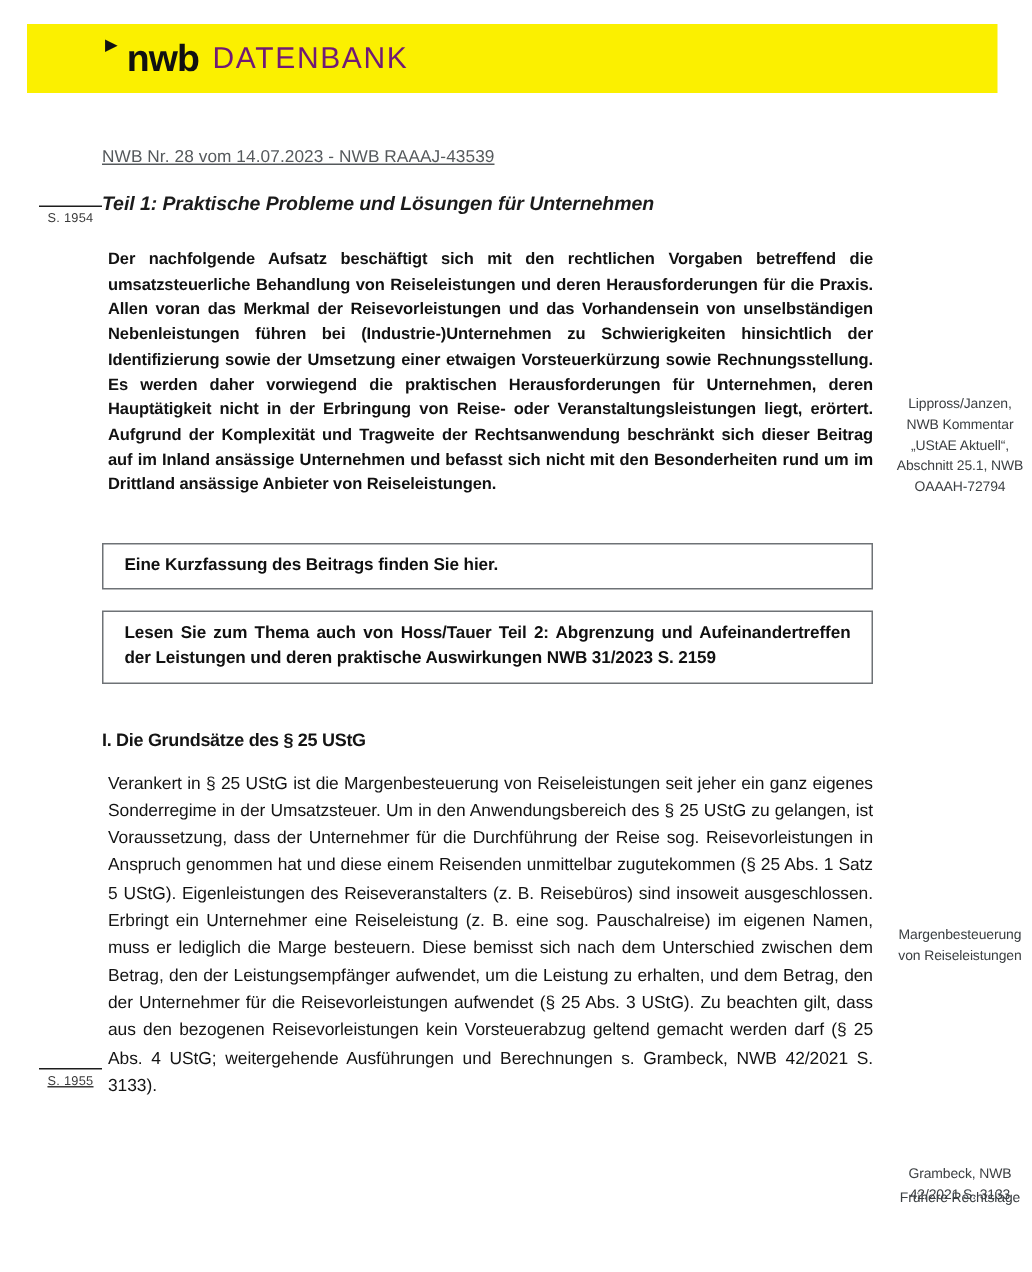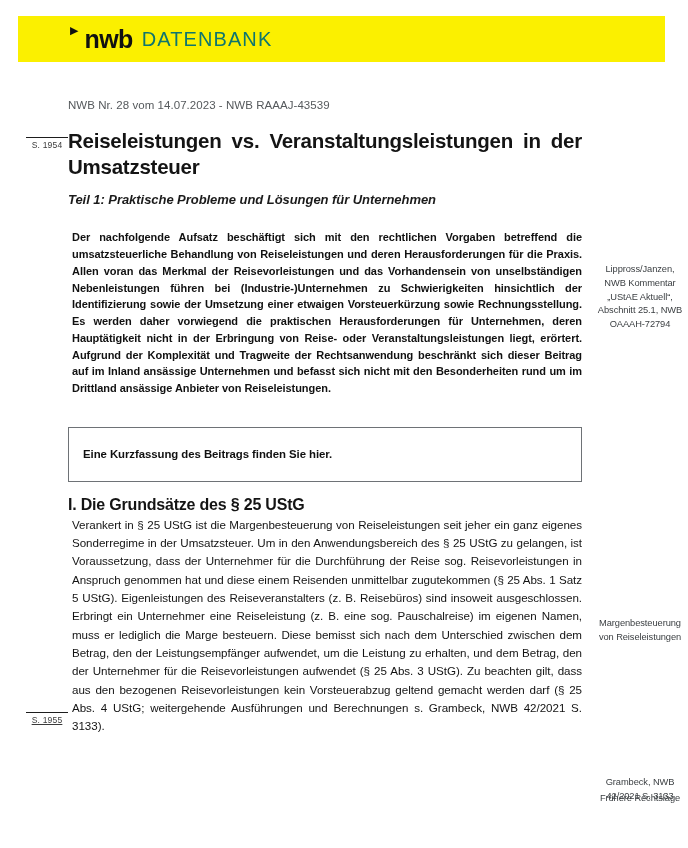--- a/index.html
+++ b/index.html
@@ -42,33 +42,34 @@
     font-size: 25px;
     font-weight: 700;
     letter-spacing: -0.6px;
     color: #111111;
     line-height: 1;
   }
   .brand-secondary {
     font-size: 20px;
     font-weight: 400;
     letter-spacing: 1.1px;
-    color: #0f766e;
+    color: #701a75;
     line-height: 1;
     margin-left: 9px;
   }
 
   
   .issue-line {
     position: absolute;
     left: 68px;
     top: 99px;
     font-size: 11.5px;
     color: #55595c;
     letter-spacing: 0.05px;
+    text-decoration: underline;
   }
 
   
   .page-marker {
     position: absolute;
     left: 26px;
     width: 42px;
     text-align: center;
     font-size: 8.5px;
     color: #3a3a3a;
@@ -122,36 +123,36 @@
     color: #111111;
     text-align: justify;
     margin: 0 0 30px 0;
     padding-left: 4px;
     letter-spacing: -0.06px;
   }
 
   .callout {
     border: 1.3px solid #6e7276;
     box-sizing: border-box;
-    padding: 18px 14px;
+    padding: 6px 14px;
     margin: 0 0 14px 0;
     font-size: 11.4px;
     font-weight: 700;
     line-height: 1.5;
     color: #111111;
     text-align: justify;
     letter-spacing: -0.06px;
   }
   .callout.tall { margin-bottom: 30px; }
 
   .section-heading {
-    font-size: 16px;
+    font-size: 12px;
     font-weight: 700;
     color: #141414;
-    margin: 14px 0 2px 0;
+    margin: 14px 0 14px 0;
     letter-spacing: -0.2px;
   }
 
   .body-para {
     font-size: 11.6px;
     line-height: 1.58;
     color: #131313;
     text-align: justify;
     margin: 0 0 13px 0;
     padding-left: 4px;
@@ -183,29 +184,29 @@
   <span class="brand-secondary">DATENBANK</span>
 </div>
 
 <div class="issue-line">NWB Nr. 28 vom 14.07.2023 - NWB RAAAJ-43539</div>
 
 <div class="page-marker m1">S. 1954</div>
 <div class="page-marker m2">S. 1955</div>
 
 <div class="content">
 
-  <h1 class="doc-title">Reiseleistungen vs. Veranstaltungsleistungen in der Umsatzsteuer</h1>
 
   <h2 class="doc-subtitle">Teil 1: Praktische Probleme und Lösungen für Unternehmen</h2>
 
 
   <p class="abstract">Der nachfolgende Aufsatz beschäftigt sich mit den rechtlichen Vorgaben betreffend die umsatzsteuerliche Behandlung von Reiseleistungen und deren Herausforderungen für die Praxis. Allen voran das Merkmal der Reisevorleistungen und das Vorhandensein von unselbständigen Nebenleistungen führen bei (Industrie-)Unternehmen zu Schwierigkeiten hinsichtlich der Identifizierung sowie der Umsetzung einer etwaigen Vorsteuerkürzung sowie Rechnungsstellung. Es werden daher vorwiegend die praktischen Herausforderungen für Unternehmen, deren Hauptätigkeit nicht in der Erbringung von Reise- oder Veranstaltungsleistungen liegt, erörtert. Aufgrund der Komplexität und Tragweite der Rechtsanwendung beschränkt sich dieser Beitrag auf im Inland ansässige Unternehmen und befasst sich nicht mit den Besonderheiten rund um im Drittland ansässige Anbieter von Reiseleistungen.</p>
 
   <div class="callout">Eine Kurzfassung des Beitrags finden Sie hier.</div>
 
+  <div class="callout tall">Lesen Sie zum Thema auch von Hoss/Tauer Teil 2: Abgrenzung und Aufeinandertreffen der Leistungen und deren praktische Auswirkungen NWB 31/2023 S. 2159</div>
 
   <h3 class="section-heading">I. Die Grundsätze des § 25 UStG</h3>
 
   <p class="body-para">Verankert in § 25 UStG ist die Margenbesteuerung von Reiseleistungen seit jeher ein ganz eigenes Sonderregime in der Umsatzsteuer. Um in den Anwendungsbereich des § 25 UStG zu gelangen, ist Voraussetzung, dass der Unternehmer für die Durchführung der Reise sog. Reisevorleistungen in Anspruch genommen hat und diese einem Reisenden unmittelbar zugutekommen (§ 25 Abs. 1 Satz 5 UStG). Eigenleistungen des Reiseveranstalters (z. B. Reisebüros) sind insoweit ausgeschlossen. Erbringt ein Unternehmer eine Reiseleistung (z. B. eine sog. Pauschalreise) im eigenen Namen, muss er lediglich die Marge besteuern. Diese bemisst sich nach dem Unterschied zwischen dem Betrag, den der Leistungsempfänger aufwendet, um die Leistung zu erhalten, und dem Betrag, den der Unternehmer für die Reisevorleistungen aufwendet (§ 25 Abs. 3 UStG). Zu beachten gilt, dass aus den bezogenen Reisevorleistungen kein Vorsteuerabzug geltend gemacht werden darf (§ 25 Abs. 4 UStG; weitergehende Ausführungen und Berechnungen s. Grambeck, NWB 42/2021 S. 3133).</p>
 
 </div>
 
 <div class="margin-note mn-a">Lippross/Janzen, NWB Kommentar „UStAE Aktuell“, Abschnitt 25.1, NWB OAAAH-72794</div>
 <div class="margin-note mn-b">Margenbesteuerung von Reiseleistungen</div>
 <div class="margin-note mn-c">Grambeck, NWB 42/2021 S. 3133</div>

